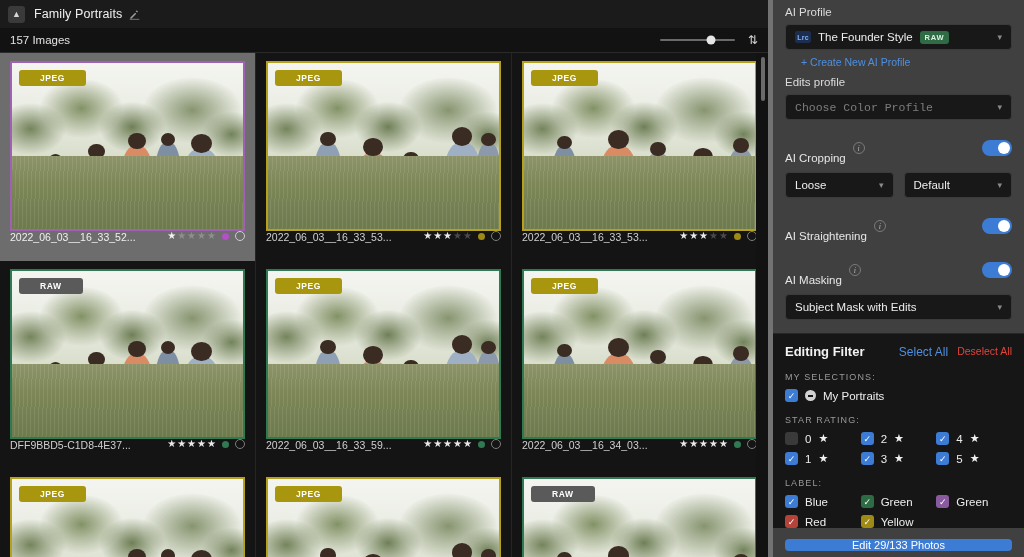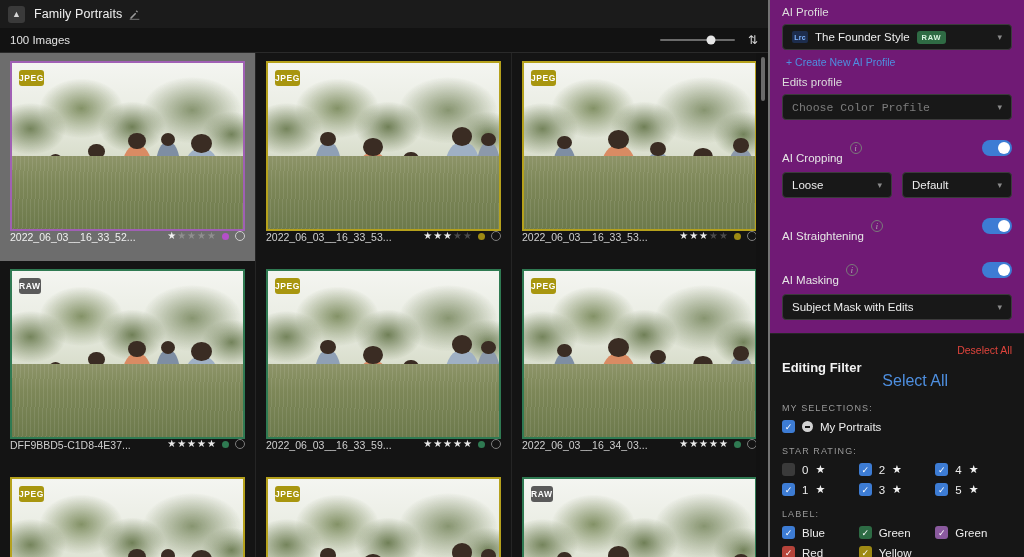--- a/index.html
+++ b/index.html
@@ -55,21 +55,21 @@
   .cell { position:relative; padding:8px 10px 0 10px; background:#141414; border-right:1px solid #252525; }
   .cell.sel { background:#6d6d6d; }
   .thumb {
     width:100%; height:170px; border:2px solid #444; position:relative; overflow:hidden; background:#2a2a2a;
   }
   .thumb.b-purple { border-color:#a060b4; }
   .thumb.b-yellow { border-color:#b5a11c; }
   .thumb.b-green  { border-color:#2f7a52; }
   .badge {
     position:absolute; top:7px; left:7px; z-index:3; font-size:8.5px; font-weight:bold;
-    letter-spacing:.6px; padding:3px 0; border-radius:3px; color:#fff;
+    letter-spacing:.6px; padding:3px 21px; border-radius:3px; color:#fff;
   }
   .badge.jpeg { background:#a8960f; }
   .badge.raw  { background:#5a5a5a; }
   .meta { height:30px; display:flex; align-items:flex-start; gap:6px; }
   .fname { font-size:10.5px; color:#cfcfcf; flex:0 0 auto; white-space:nowrap; overflow:hidden; }
   .meta-right { margin-left:auto; display:flex; align-items:center; gap:6px; }
   .stars { display:flex; gap:1px; }
   .star { font-size:10px; line-height:1; color:#4a4a4a; }
   .star.on { color:#e9e9e9; }
   .cell.sel .star { color:#8f8f8f; }
@@ -99,36 +99,36 @@
   .ph .grass:after { content:""; position:absolute; inset:0;
     background:repeating-linear-gradient(92deg, rgba(255,255,255,.09) 0 1px, rgba(0,0,0,0) 1px 4px);
   }
   .ph .p { position:absolute; bottom:6%; border-radius:40% 40% 12% 12%; }
   .ph .head { position:absolute; border-radius:50%; }
 
   .scrollbar { position:absolute; right:3px; top:4px; width:4px; height:44px; background:#6a6a6a; border-radius:3px; }
   .grid-gap { position:absolute; right:0; top:0; width:12px; bottom:0; background:#121212; }
 
   
-  .right { width:268px; height:557px; background:#701a75; border-left:2px solid #737373; display:flex; flex-direction:column; }
+  .right { width:268px; height:557px; background:#404040; border-left:5px solid #737373; display:flex; flex-direction:column; }
   .panel-top { padding:0 12px; }
   .sec-label { font-size:11.5px; color:#dcdcdc; margin:6px 0 6px; }
   .field {
     height:26px; border:1px solid #3b3b3b; border-radius:4px; display:flex; align-items:center;
     padding:0 9px; background:#181818; gap:7px;
   }
   .lrc {
     width:16px; height:12px; border-radius:2px; background:#1d2d4d; color:#7fb4ff;
     font-size:7px; font-weight:bold; display:flex; align-items:center; justify-content:center; letter-spacing:.2px;
   }
   .field-val { font-size:11.5px; color:#ededed; }
   .field-val.ph-text { color:#7c7c7c;font-family:Liberation Mono, monospace; }
   .raw-tag { background:#2f6b44; color:#d9f3e0; font-size:7.5px; font-weight:bold; letter-spacing:.7px; padding:2px 5px; border-radius:3px; }
   .chev { margin-left:auto; color:#8a8a8a; font-size:9px; line-height:1; }
-  .link-blue { color:#4e8fe0; font-size:10.5px; margin:6px 4px 2px; display:inline-block; }
+  .link-blue { color:#4e8fe0; font-size:10.5px; margin:6px 16px 2px; display:inline-block; }
 
   .row-toggle { display:flex; align-items:center; margin:12px 0 0; }
   .row-toggle .lab { font-size:11.5px; color:#e6e6e6;margin-top:20px; }
   .row-toggle .lab.dim { color:#8e8e8e; font-size:11px; }
   .info {
     width:12px; height:12px; border-radius:50%; border:1px solid #7a7a7a; color:#b5b5b5;
     font-size:8px; display:flex; align-items:center; justify-content:center; margin-left:7px;
     font-family:"Liberation Serif", serif; font-style:italic;
   }
   .tgl { margin-left:auto; width:30px; height:16px; border-radius:9px; background:#3d7cd4; position:relative; }
@@ -137,21 +137,21 @@
   .tgl.muted:after { background:#9a9a9a; }
   .two-col { display:flex; gap:10px; margin-top:8px; }
   .two-col .field { flex:1; }
 
   .divider { height:8px; background:#0e0e0e; margin-top:13px; border-top:1px solid #262626; }
 
   .filter { padding:10px 12px 0; flex:1 1 auto; background:#161616; }
   .filter-head { display:flex; align-items:center; }
   .filter-title { font-size:13px; font-weight:bold; color:#f2f2f2; }
   .filter-links { margin-left:auto; display:flex; gap:9px; }
-  .lk-sel { color:#4e8fe0; font-size:16px;margin-top:28px; }
+  .lk-sel { color:#4e8fe0; font-size:12px; }
   .lk-des { color:#e0443c; font-size:10.5px; }
   .grp-label { font-size:9px; letter-spacing:1.1px; color:#9a9a9a; margin:13px 0 7px; }
   .cbrow { display:flex; align-items:center; gap:7px; }
   .cb { width:13px; height:13px; border-radius:3px; display:flex; align-items:center; justify-content:center; font-size:9px; color:#fff; }
   .cb.blue { background:#3d7cd4; }
   .cb.empty { background:#3a3a3a; }
   .cb.green { background:#2d6b44; }
   .cb.purple { background:#8a5a9e; }
   .cb.red { background:#b5433a; }
   .cb.yellow { background:#9e8a14; }
@@ -178,21 +178,21 @@
       <div class="edit-pencil">
         <svg width="11" height="11" viewBox="0 0 16 16">
             <path d="M2 12.5V14h1.5l7-7-1.5-1.5-7 7zM12.8 4.2c.2-.2.2-.5 0-.7l-1.3-1.3a.5.5 0 0 0-.7 0l-1 1 2 2 1-1z" fill="#cfcfcf"></path>
             <path d="M1 15h14" stroke="#cfcfcf" stroke-width="1" fill="none"></path>
           </svg>
       </div>
 
     </div>
 
     <div class="subbar">
-      <div class="count">100 Images</div>
+      <div class="count">157 Images</div>
       <div class="sub-right">
         <div class="zoom-slider">
           <div class="zoom-track"></div>
           <div class="zoom-thumb" style="left: 68%;"></div>
         </div>
         <div class="sort-icon">⇅</div>
       </div>
     </div>
 
     <div class="grid-wrap">

